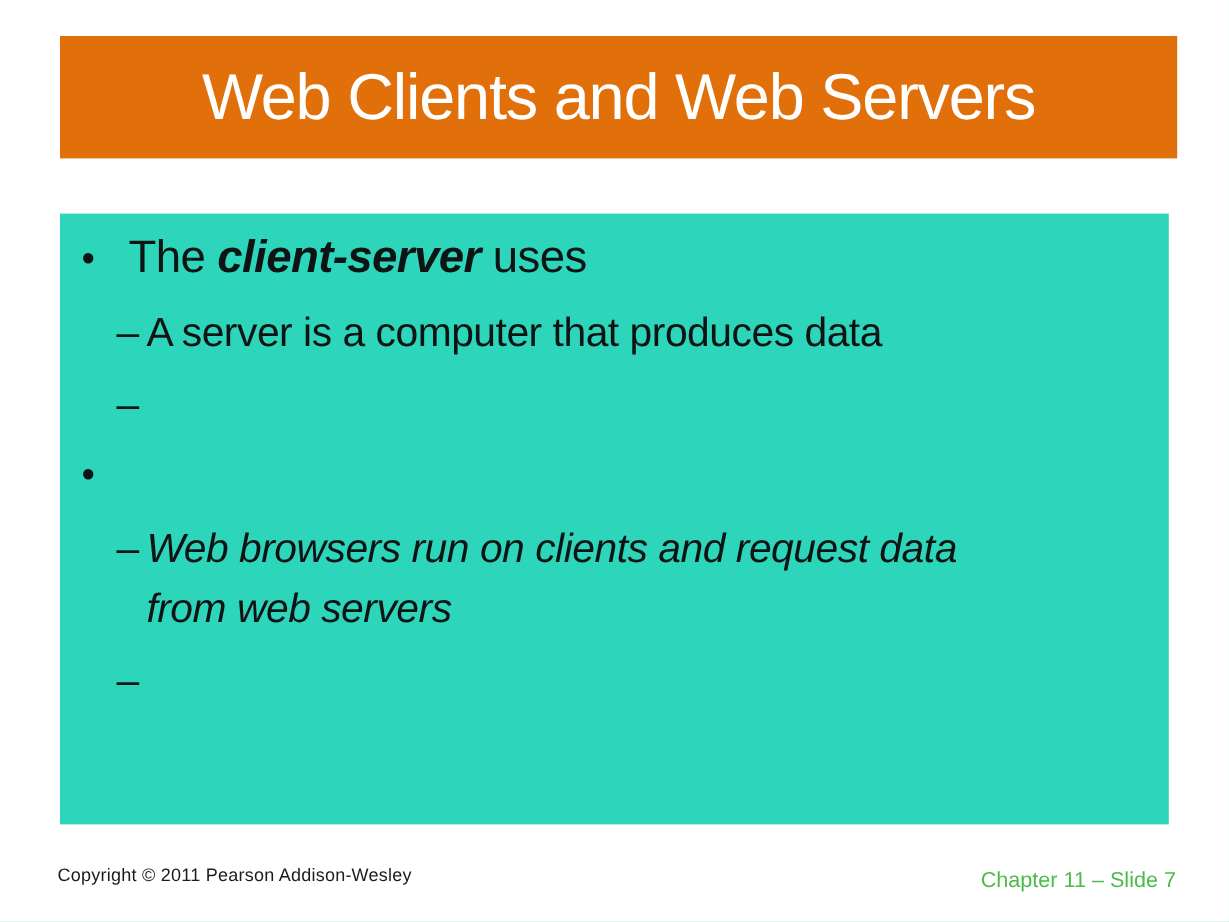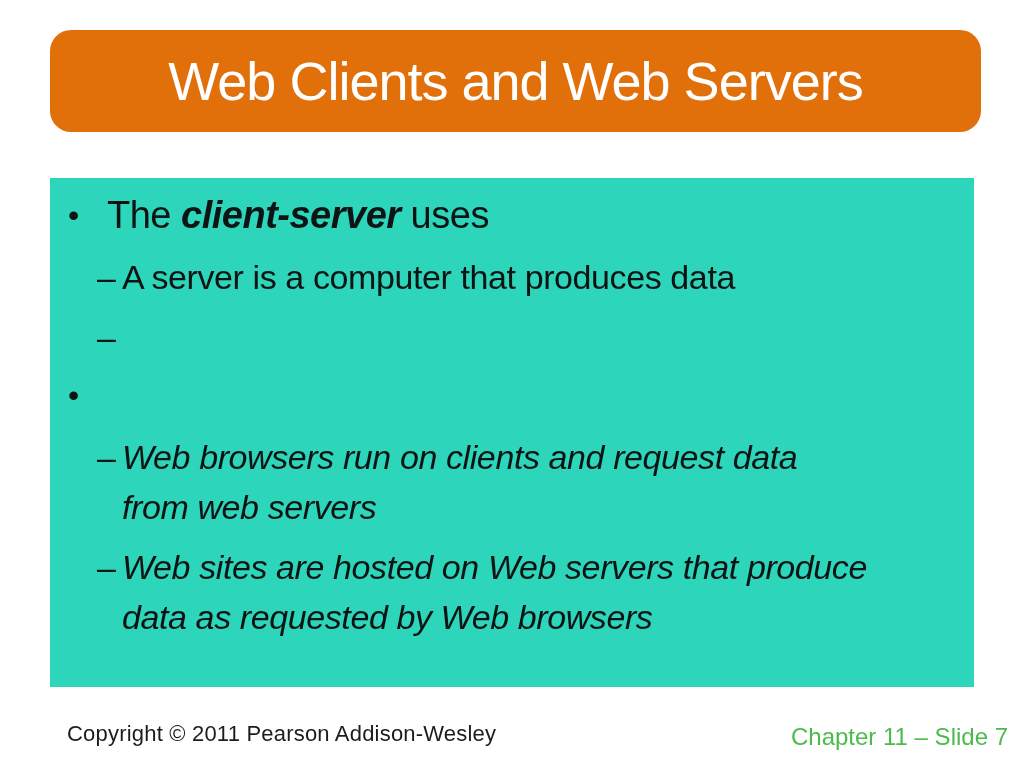--- a/index.html
+++ b/index.html
@@ -19,21 +19,21 @@
     font-family: "Liberation Sans", sans-serif;
     overflow: hidden;
   }
   .slide { position: relative; width: 1024px; height: 768px; }
 
   
   .banner {
     position: absolute; left: 50px; top: 30px;
     width: 931px; height: 102px;
     background: var(--header-bg);
-    display: flex; align-items: center; justify-content: center; border-radius: 21px;
+    display: flex; align-items: center; justify-content: center;
   }
   .banner h1 {
     color: var(--title-text);
     font-size: 54px; font-weight: 400;
     letter-spacing: -1px;
     white-space: nowrap;
   }
 
   
   .panel {
@@ -58,27 +58,27 @@
     margin: 0 0 10px 29px;
     white-space: nowrap;
   }
   .l2 .m2 { flex: 0 0 25px; }
   .ln { display: block; white-space: nowrap; font-style: italic; }
   em.it { font-style: italic; font-weight: bold; }
   .hl { color: var(--highlight-text); font-weight: 700; }
 
   
   .copyright {
-    position: absolute; left: 67px; top: 721px;
-    font-size: 22px; color: var(--copyright-text);
+    position: absolute; left: 48px; top: 721px;
+    font-size: 15px; color: var(--copyright-text);
     letter-spacing: 0.2px;
   }
   .chapter {
-    position: absolute; right: 16px; top: 723px;
-    font-size: 24px; color: var(--chapter-text);
+    position: absolute; right: 44px; top: 723px;
+    font-size: 18px; color: var(--chapter-text);
   }
 </style>
 </head>
 <body>
 
 <div class="slide">
 
   <header class="banner">
     <h1>Web Clients and Web Servers</h1>
   </header>
@@ -106,24 +106,20 @@
     <div class="l2">
       <span class="m2">–</span>
       <span>
           <span class="ln">Web browsers run on clients and request data</span>
           <span class="ln">from web servers</span>
         </span>
     </div>
 
     <div class="l2">
       <span class="m2">–</span>
-      <span>
-          <span class="ln">Web sites are hosted on Web servers that produce</span>
-          <span class="ln">data as requested by Web browsers</span>
-        </span>
     </div>
 
   </section>
 
   <div class="copyright">Copyright © 2011 Pearson Addison-Wesley</div>
   <div class="chapter">Chapter 11 – Slide 7</div>
 
 </div>
 
 </body></html>

